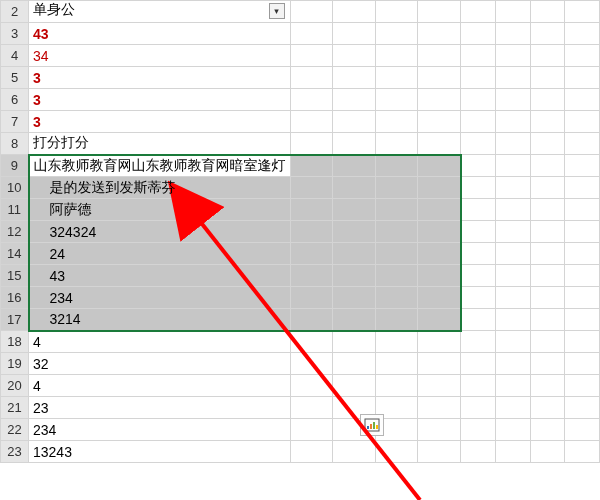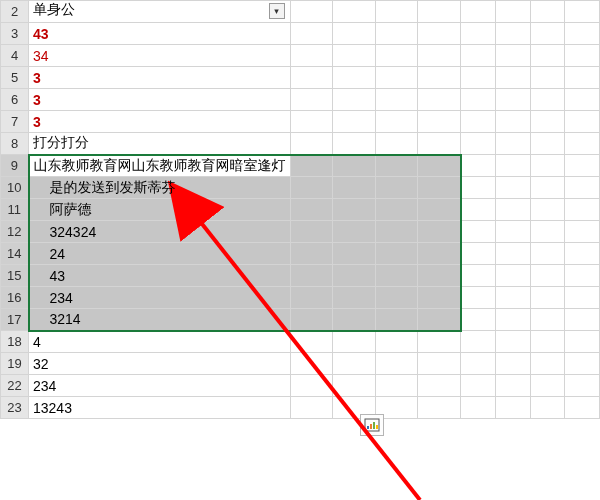--- a/index.html
+++ b/index.html
@@ -287,20 +287,44 @@
           <td></td>
           <td></td>
           <td></td>
           <td></td>
           <td></td>
           <td></td>
           <td></td>
           <td></td>
         </tr>
   <tr>
+          <th class="rowhead">20</th>
+          <td class="num">4</td>
+          <td></td>
+          <td></td>
+          <td></td>
+          <td></td>
+          <td></td>
+          <td></td>
+          <td></td>
+          <td></td>
+        </tr>
+  <tr>
+          <th class="rowhead">21</th>
+          <td class="num">23</td>
+          <td></td>
+          <td></td>
+          <td></td>
+          <td></td>
+          <td></td>
+          <td></td>
+          <td></td>
+          <td></td>
+        </tr>
+  <tr>
           <th class="rowhead">22</th>
           <td class="num">234</td>
           <td></td>
           <td></td>
           <td></td>
           <td></td>
           <td></td>
           <td></td>
           <td></td>
           <td></td>

